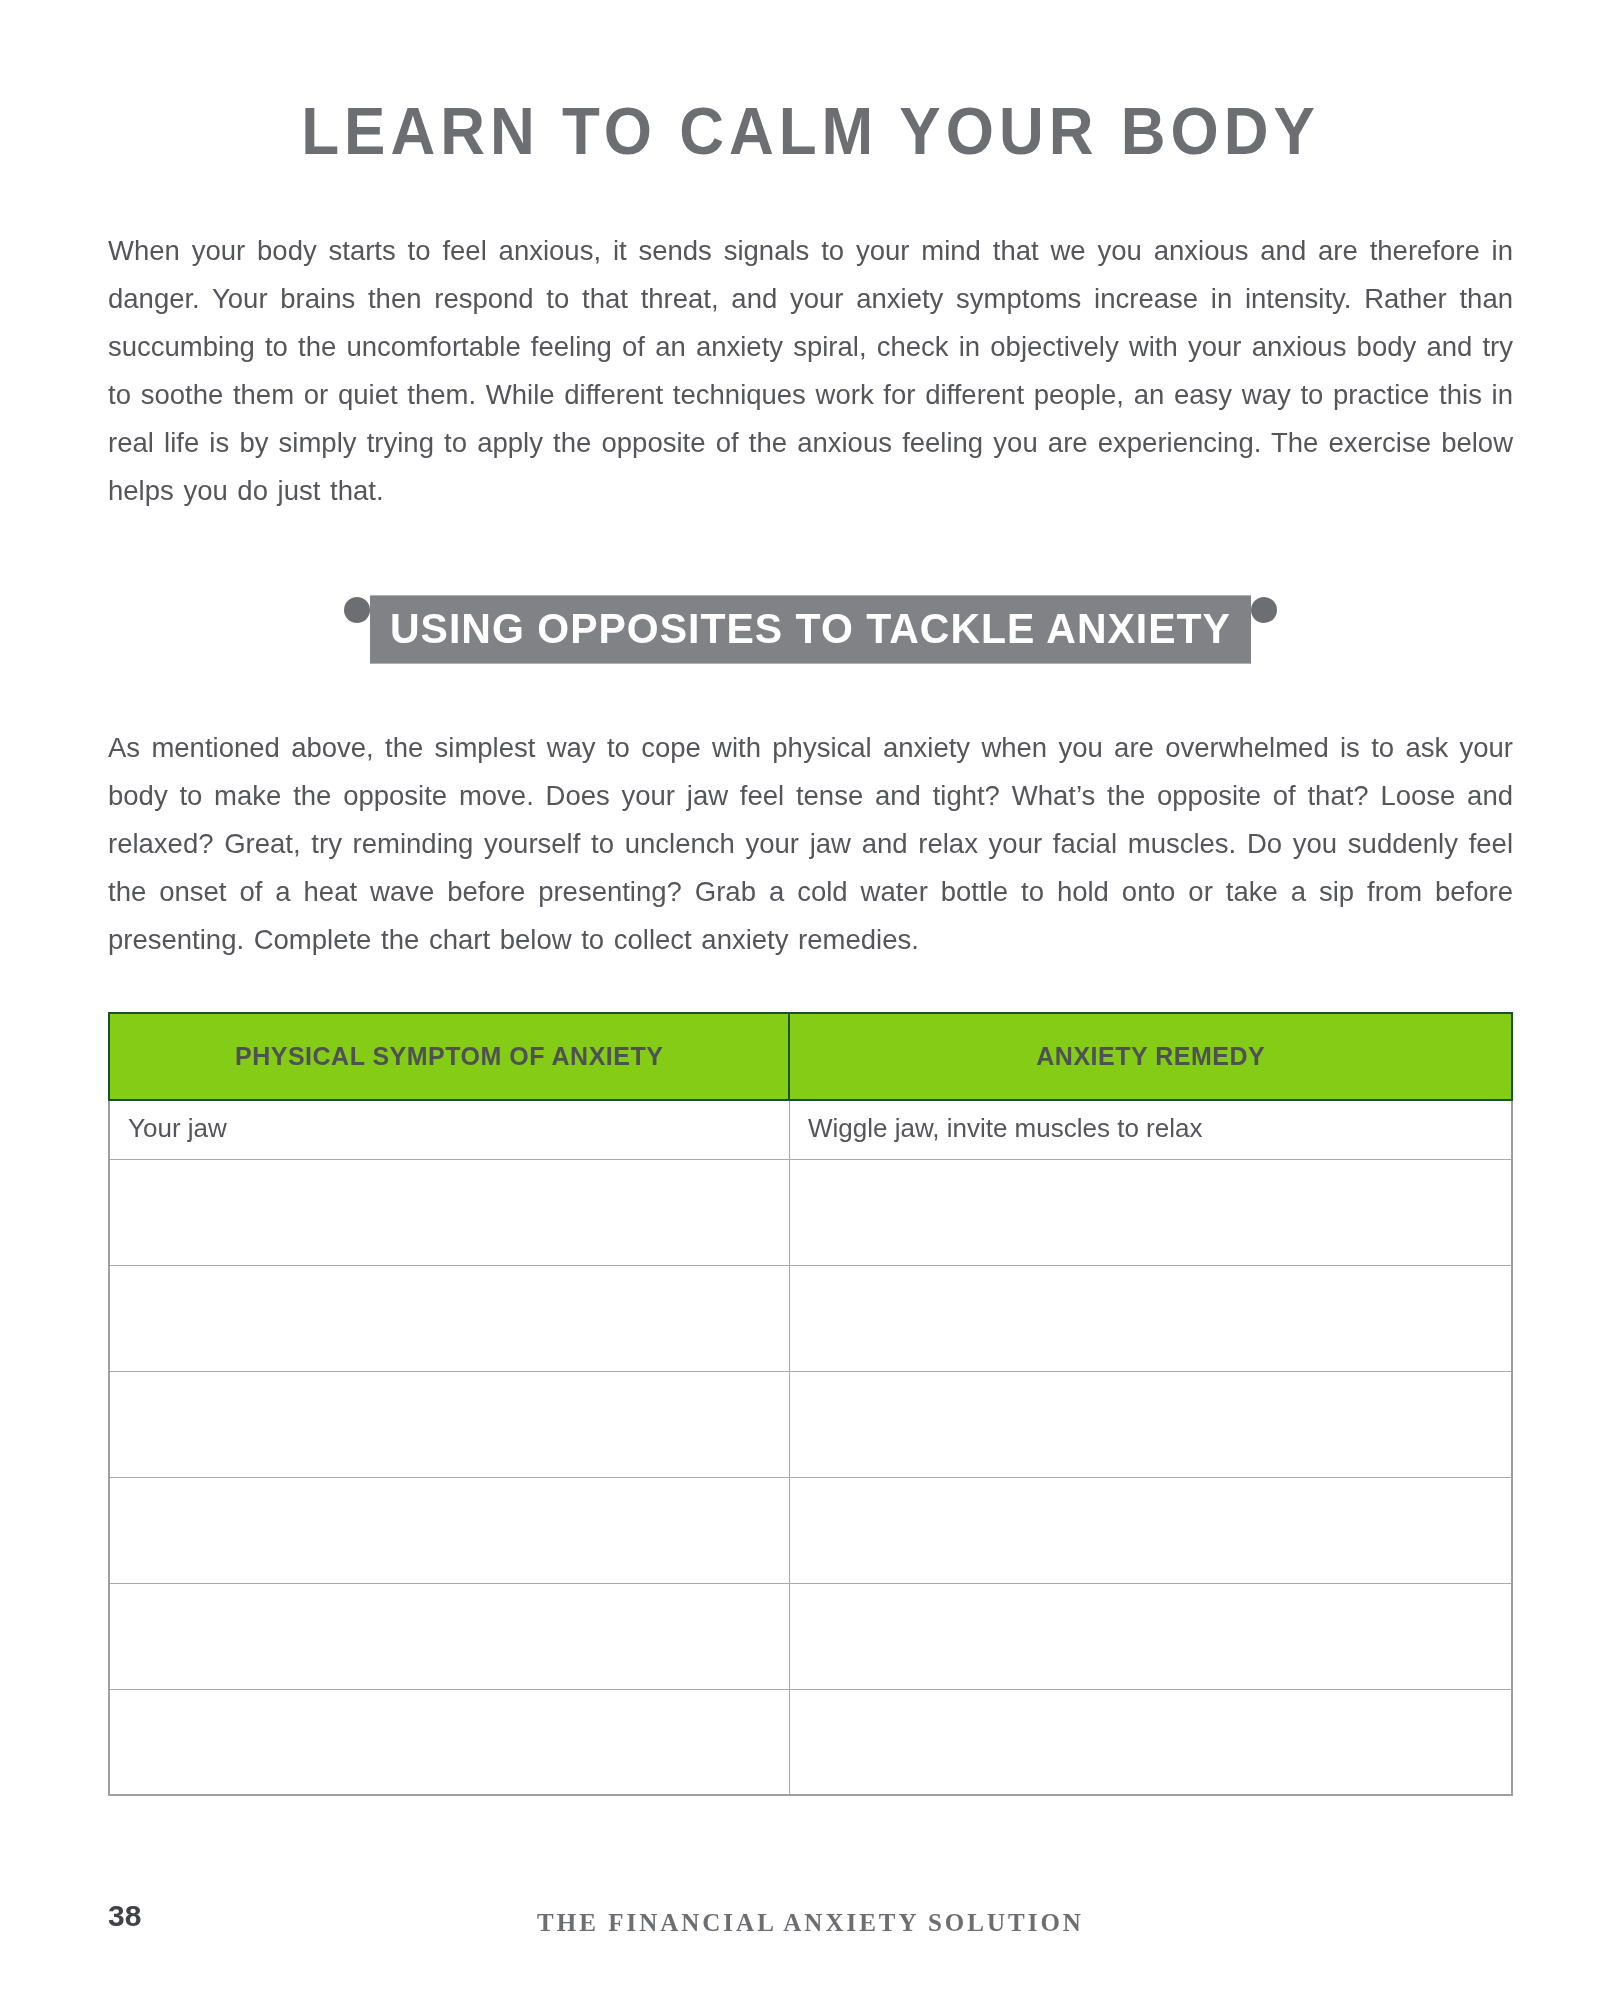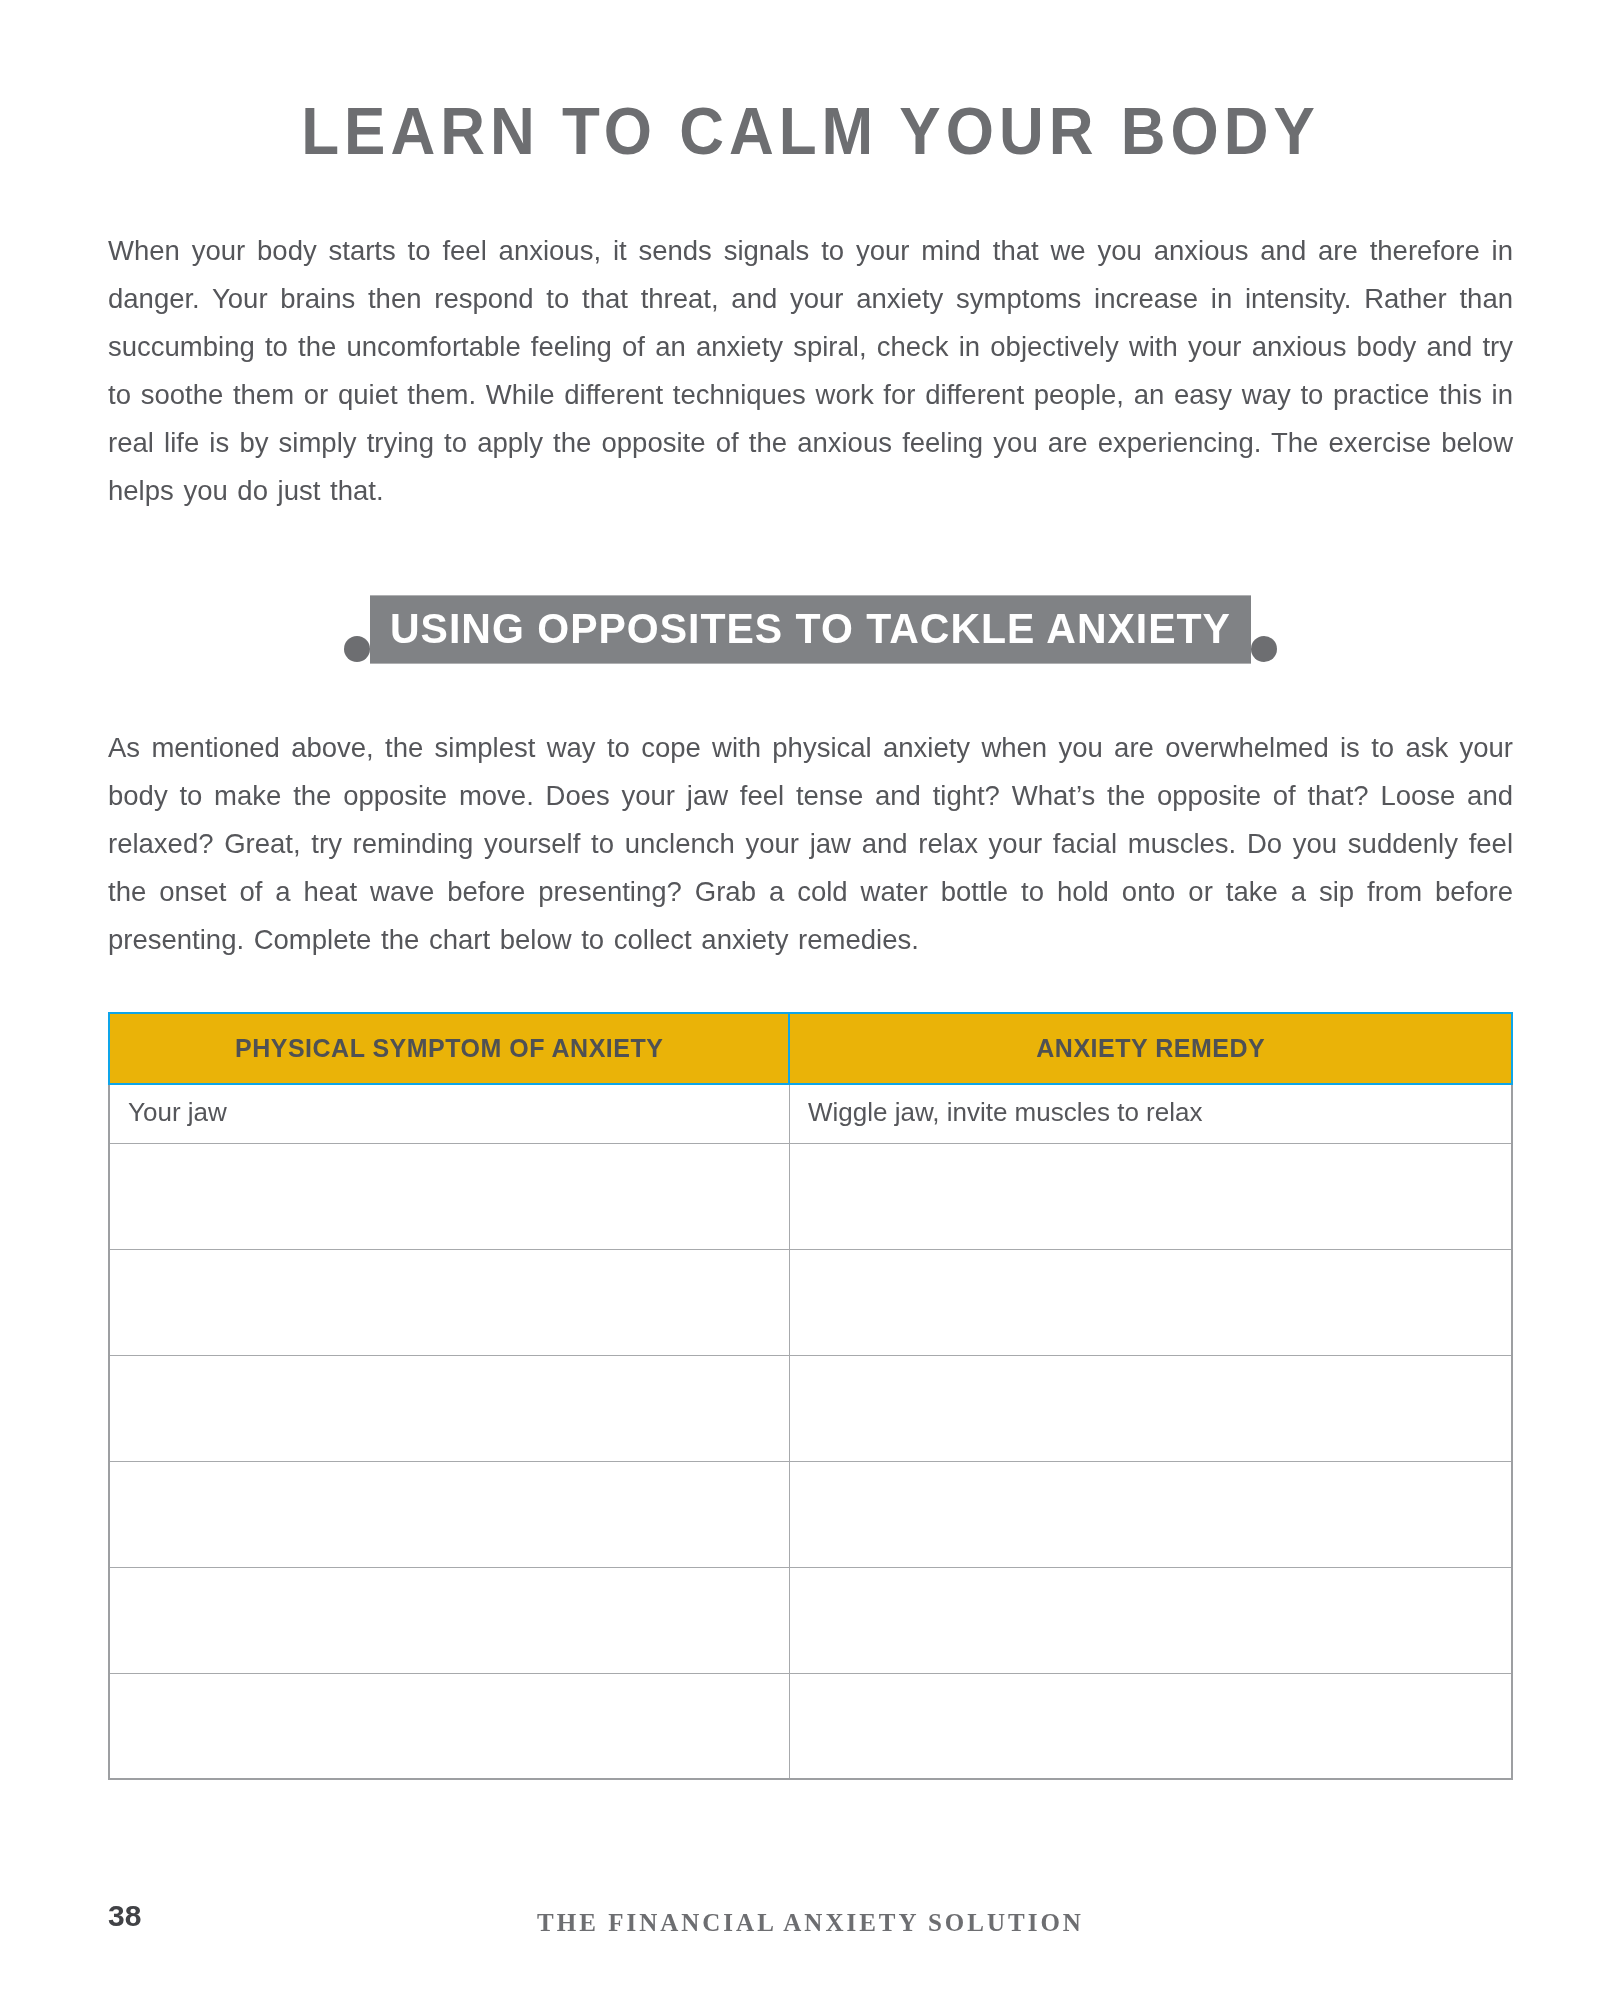--- a/index.html
+++ b/index.html
@@ -32,21 +32,21 @@
     font-size: 27.5px;
     line-height: 48px;
     text-align: justify;
     color: #55565a;
     word-spacing: 2px;
   }
   .intro { margin-top: 64px; }
   .section-heading-row {
     margin-top: 82px;
     display: flex;
-    align-items: flex-end;
+    align-items: flex-start;
     justify-content: center;
   }
   .dot {
     width: 26px;
     height: 26px;
     border-radius: 50%;
     background: #6d6e71;
     flex: 0 0 auto;
   }
   .banner {
@@ -63,28 +63,28 @@
   .remedy-table {
     width: 100%;
     margin-top: 48px;
     border-collapse: collapse;
     border: 2px solid #9d9fa2;
     table-layout: fixed;
   }
   .remedy-table col.c1 { width: 48.5%; }
   .remedy-table col.c2 { width: 51.5%; }
   .remedy-table th {
-    background: #eab308;
+    background: #84cc16;
     color: #4f5154;
     font-size: 25px;
     font-weight: bold;
     letter-spacing: 0.5px;
     text-align: center;
-    padding: 20px 10px;
-    border: 2px solid #0ea5e9;
+    padding: 28px 10px;
+    border: 2px solid #14532d;
   }
   .remedy-table td {
     border: 1.5px solid #a7a9ac;
     font-size: 26px;
     color: #55565a;
     padding: 12px 18px;
     vertical-align: top;
     text-align: left;
   }
   .row-short td { height: 59px; }

